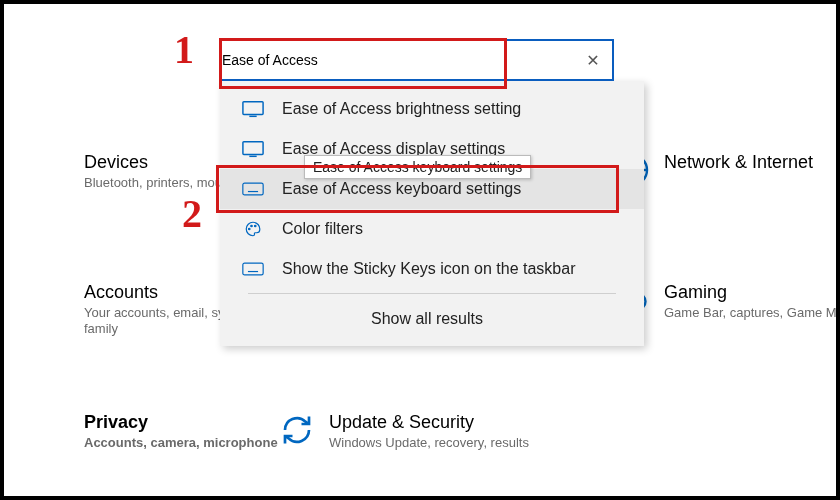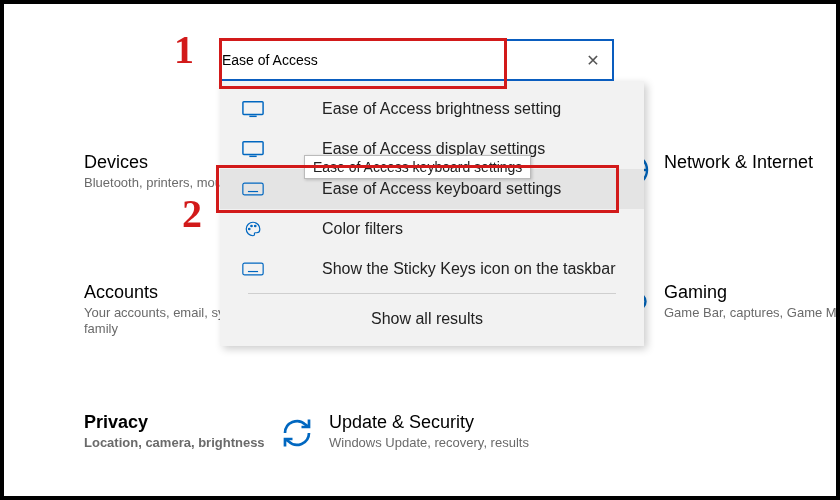--- a/index.html
+++ b/index.html
@@ -28,21 +28,21 @@
   }
   .cat .cat-icon svg { width: 100%; height: 100%; }
   .cat-title { font-size: 18px; color: #000; margin-bottom: 2px; }
   .cat-sub { font-size: 13px; color: #6a6a6a; line-height: 1.25; }
 
   .cat.devices   { left: 30px;  top: 148px; }
   .cat.netint    { left: 610px; top: 148px; }
   .cat.accounts  { left: 30px;  top: 278px; }
   .cat.gaming    { left: 610px; top: 278px; }
   .cat.privacy   { left: 30px;  top: 408px; font-weight: bold; }
-  .cat.update    { left: 275px; top: 408px; width: 300px; align-items: flex-end; }
+  .cat.update    { left: 275px; top: 408px; width: 300px; }
 
   
   .search-wrap {
     position: absolute;
     left: 216px; top: 35px;
     width: 394px;
     height: 42px;
     border: 2px solid #0a5dbf;
     background: #fff;
     display: flex;
@@ -91,21 +91,21 @@
     cursor: pointer;
   }
   .dd-item.hover { background: #e4e4e4; }
   .dd-icon {
     width: 22px; height: 18px;
     display: flex; align-items: center; justify-content: center;
     color: #0067c0;
     flex-shrink: 0;
   }
   .dd-icon svg { width: 100%; height: 100%; }
-  .dd-label { font-size: 16px; color: #222; margin-left: 40px; }
+  .dd-label { font-size: 16px; color: #222; }
 
   .dd-sep {
     border: none;
     border-top: 1px solid #cfcfcf;
     margin: 4px 28px 0 28px;
   }
   .dd-all {
     text-align: center;
     padding: 16px 10px 18px 0;
     font-size: 16px;
@@ -199,21 +199,21 @@
   <div>
     <div class="cat-title">Gaming</div>
     <div class="cat-sub">Game Bar, captures, Game Mode</div>
   </div>
 </div>
 
 <div class="cat privacy">
   <div class="cat-icon"></div>
   <div>
     <div class="cat-title">Privacy</div>
-    <div class="cat-sub">Location, camera, brightness</div>
+    <div class="cat-sub">Accounts, camera, microphone</div>
   </div>
 </div>
 
 <div class="cat update">
   <div class="cat-icon">
     <svg viewBox="0 0 24 24" fill="none" stroke="currentColor" stroke-width="1.8">
       <path d="M4 12a8 8 0 0 1 13.6-5.6L20 8"></path>
       <path d="M20 12a8 8 0 0 1-13.6 5.6L4 16"></path>
       <polyline points="20 3 20 8 15 8"></polyline>
       <polyline points="4 21 4 16 9 16"></polyline>

